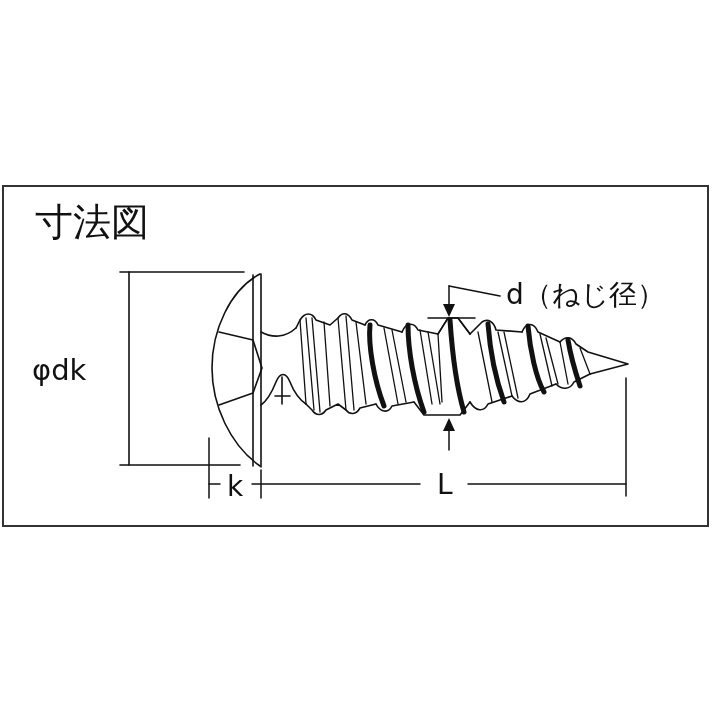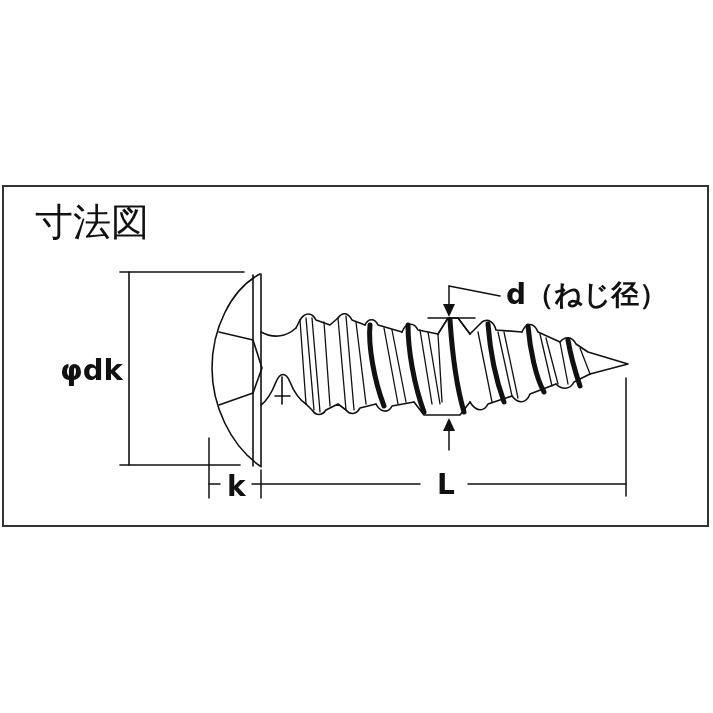--- a/index.html
+++ b/index.html
@@ -2,22 +2,22 @@
 <html><head>
   <meta charset="utf-8">
   <style>
     html, body { margin: 0; padding: 0; background: #ffffff; }
     body { width: 713px; height: 713px; position: relative; overflow: hidden;
            font-family: "DejaVu Sans", "Liberation Sans", sans-serif; }
     .frame { position: absolute; left: 2px; top: 185px; width: 707px; height: 342px;
              border: 2px solid #333333; box-sizing: border-box; background: #fff; }
     .title { position: absolute; left: 35px; top: 203px; font-size: 38px; color: #111;
              letter-spacing: 0px; line-height: 1; }
-    .lbl { position: absolute; color: #111; line-height: 1; font-weight: bold; }
-    .lbl-dk { left: 60px; top: 356px; font-size: 29px; }
+    .lbl { position: absolute; color: #111; line-height: 1; }
+    .lbl-dk { left: 32px; top: 356px; font-size: 29px; }
     .lbl-k { left: 227px; top: 473px; font-size: 28px; }
     .lbl-L { left: 437px; top: 471px; font-size: 28px; }
     .lbl-d { left: 506px; top: 281px; font-size: 28px; }
     svg.drawing { position: absolute; left: 0; top: 0; }
   </style>
 </head>
 <body>
 
 <div class="frame"></div>
 

